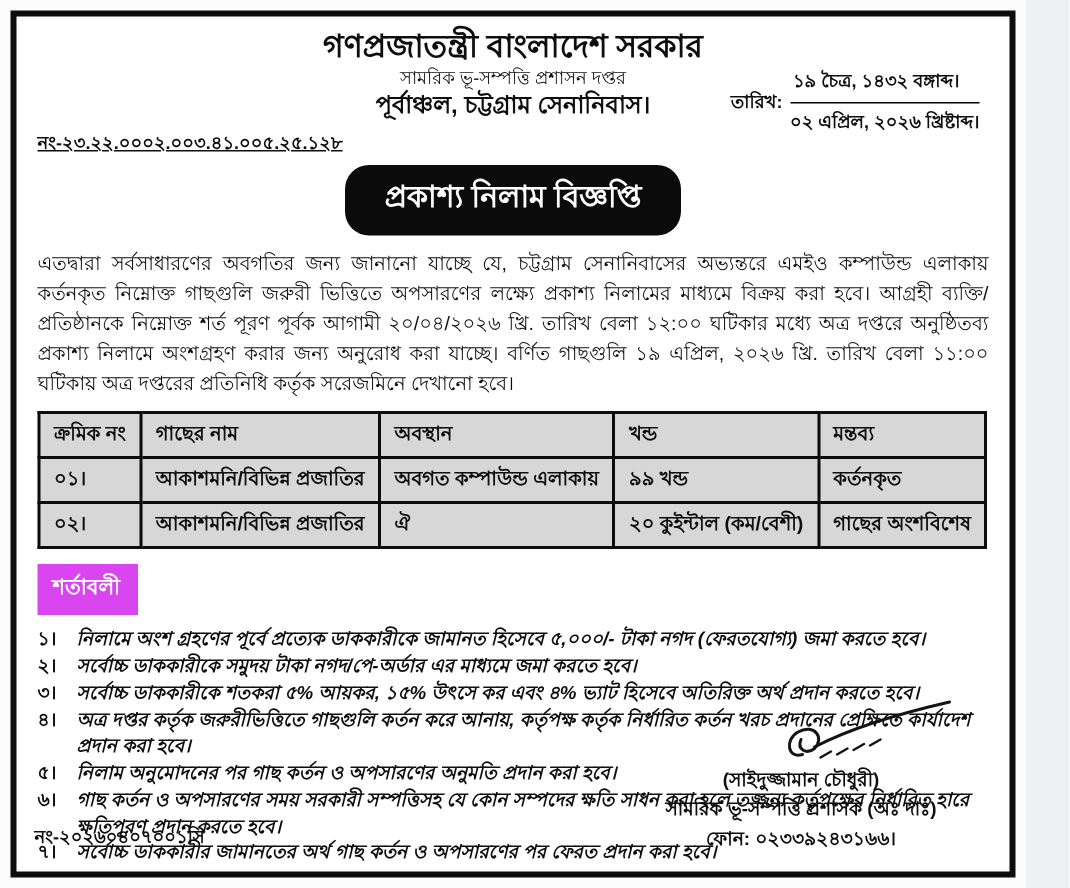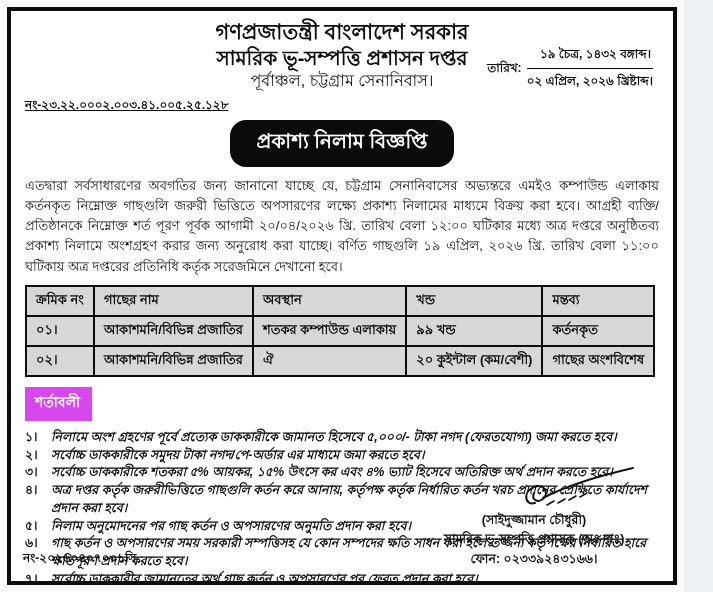--- a/index.html
+++ b/index.html
@@ -22,29 +22,29 @@
     box-sizing:border-box;
     width:100%;height:100%;
     border:4px solid #0c0c0c;
     background:#ffffff;
     padding:8px 14px 10px 14px;
     overflow:hidden;
   }
   
   .hdr{position:relative;text-align:center;}
   .hdr-line1{font-size:21px;font-weight:bold;line-height:1.25;}
-  .hdr-line2{font-size:20px;font-weight:bold;line-height:1.3;}
-  .hdr-line3{font-size:16px;font-weight:normal;line-height:1.3;}
+  .hdr-line2{font-size:12px;font-weight:normal;line-height:1.3;}
+  .hdr-line3{font-size:16px;font-weight:bold;line-height:1.3;}
   .date-block{
     position:absolute;right:6px;top:26px;
     display:flex;align-items:center;gap:5px;
     font-size:12px;font-weight:bold;
   }
   .date-stack{display:inline-block;text-align:left;}
-  .date-top{border-bottom:1.5px solid #000;padding:0 2px 3px 2px;text-align:right;}
+  .date-top{border-bottom:1.5px solid #000;padding:0 2px 3px 2px;}
   .date-bottom{padding-top:3px;}
   .memo-no{font-size:12px;font-weight:bold;text-align:left;margin-top:4px;text-decoration:underline;}
   
   .title-wrap{text-align:center;margin-top:4px;}
   .title-pill{
     display:inline-block;
     background:#0b0b0b;color:#ffffff;
     font-size:20px;font-weight:bold;
     padding:6px 26px 8px 26px;
     border-radius:16px;
@@ -148,21 +148,21 @@
           <th>গাছের নাম</th>
           <th>অবস্থান</th>
           <th>খন্ড</th>
           <th>মন্তব্য</th>
         </tr>
       </thead>
       <tbody>
         <tr>
           <td>০১।</td>
           <td>আকাশমনি/বিভিন্ন প্রজাতির</td>
-          <td>শতকর কম্পাউন্ড এলাকায়</td>
+          <td>অবগত কম্পাউন্ড এলাকায়</td>
           <td>৯৯ খন্ড</td>
           <td>কর্তনকৃত</td>
         </tr>
         <tr>
           <td>০২।</td>
           <td>আকাশমনি/বিভিন্ন প্রজাতির</td>
           <td>ঐ</td>
           <td>২০ কুইন্টাল (কম/বেশী)</td>
           <td>গাছের অংশবিশেষ</td>
         </tr>

